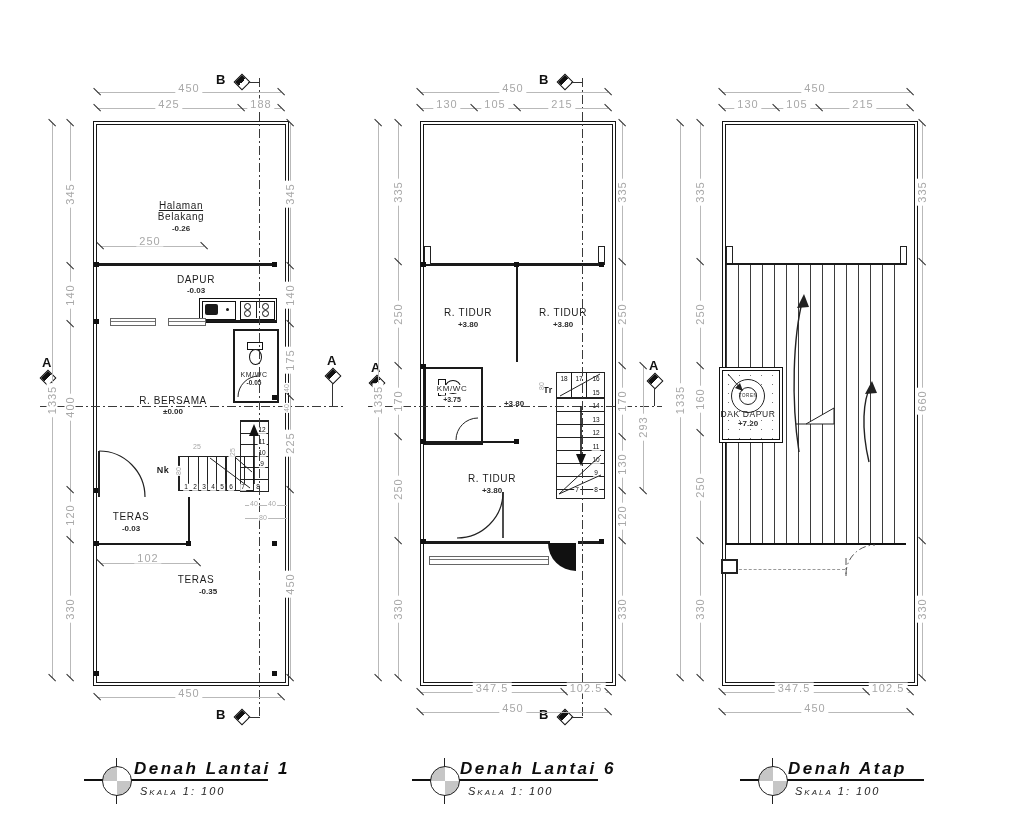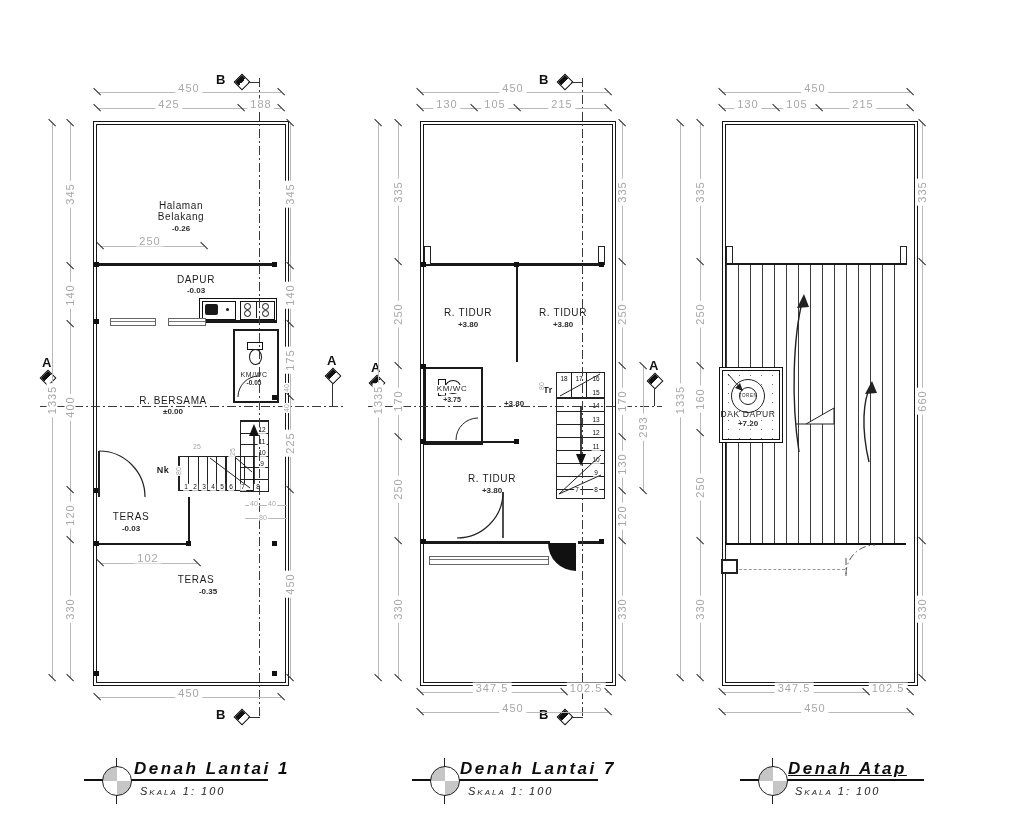--- a/index.html
+++ b/index.html
@@ -110,21 +110,21 @@
   <span class="sn" style="left:222px;top:487px;">5</span>
   <span class="sn" style="left:231px;top:487px;">6</span>
   <span class="sn" style="left:243px;top:487px;">7</span>
   <span class="sn" style="left:258px;top:487px;">8</span>
   <span class="sn" style="left:262px;top:464px;">9</span>
   <span class="sn" style="left:262px;top:453px;">10</span>
   <span class="sn" style="left:262px;top:442px;">11</span>
   <span class="sn" style="left:262px;top:430px;">12</span>
   <span class="rm" style="left:163px;top:470px;font-size:9px;font-weight:bold;">Nk</span>
 
-  <span class="rm" style="left:181px;top:206px;">Halaman</span>
+  <span class="rm" style="left:181px;top:206px;text-decoration:underline;">Halaman</span>
   <span class="rm" style="left:181px;top:217px;">Belakang</span>
   <span class="lv" style="left:181px;top:229px;">-0.26</span>
   <span class="rm" style="left:196px;top:280px;text-align:right;">DAPUR</span>
   <span class="lv" style="left:196px;top:291px;">-0.03</span>
   <span class="rm tiny" style="left:254px;top:374px;">KM/WC</span>
   <span class="lv" style="left:254px;top:383px;font-size:6.5px;">-0.05</span>
   <span class="rm" style="left:173px;top:401px;">R. BERSAMA</span>
   <span class="lv" style="left:173px;top:412px;">±0.00</span>
   <span class="rm" style="left:131px;top:517px;">TERAS</span>
   <span class="lv" style="left:131px;top:529px;">-0.03</span>
@@ -437,24 +437,24 @@
     <div class="tline" style="left:84px;top:779px;width:184px;"></div>
     <div class="tvert" style="left:116px;top:758px;height:46px;"></div>
     <div class="tsym" style="left:102px;top:766px;"></div>
     <span class="ttext" style="left:134px;top:760px;">Denah Lantai 1</span>
     <span class="tscale" style="left:140px;top:786px;">Skala 1: 100</span>
   </div>
   <div>
     <div class="tline" style="left:412px;top:779px;width:186px;"></div>
     <div class="tvert" style="left:444px;top:758px;height:46px;"></div>
     <div class="tsym" style="left:430px;top:766px;"></div>
-    <span class="ttext" style="left:460px;top:760px;">Denah Lantai 7</span>
+    <span class="ttext" style="left:460px;top:760px;">Denah Lantai 6</span>
     <span class="tscale" style="left:468px;top:786px;">Skala 1: 100</span>
   </div>
   <div>
     <div class="tline" style="left:740px;top:779px;width:184px;"></div>
     <div class="tvert" style="left:772px;top:758px;height:46px;"></div>
     <div class="tsym" style="left:758px;top:766px;"></div>
-    <span class="ttext" style="left:788px;top:760px;text-decoration:underline;">Denah Atap</span>
+    <span class="ttext" style="left:788px;top:760px;">Denah Atap</span>
     <span class="tscale" style="left:795px;top:786px;">Skala 1: 100</span>
   </div>
 
 </div>
 
 </body></html>

